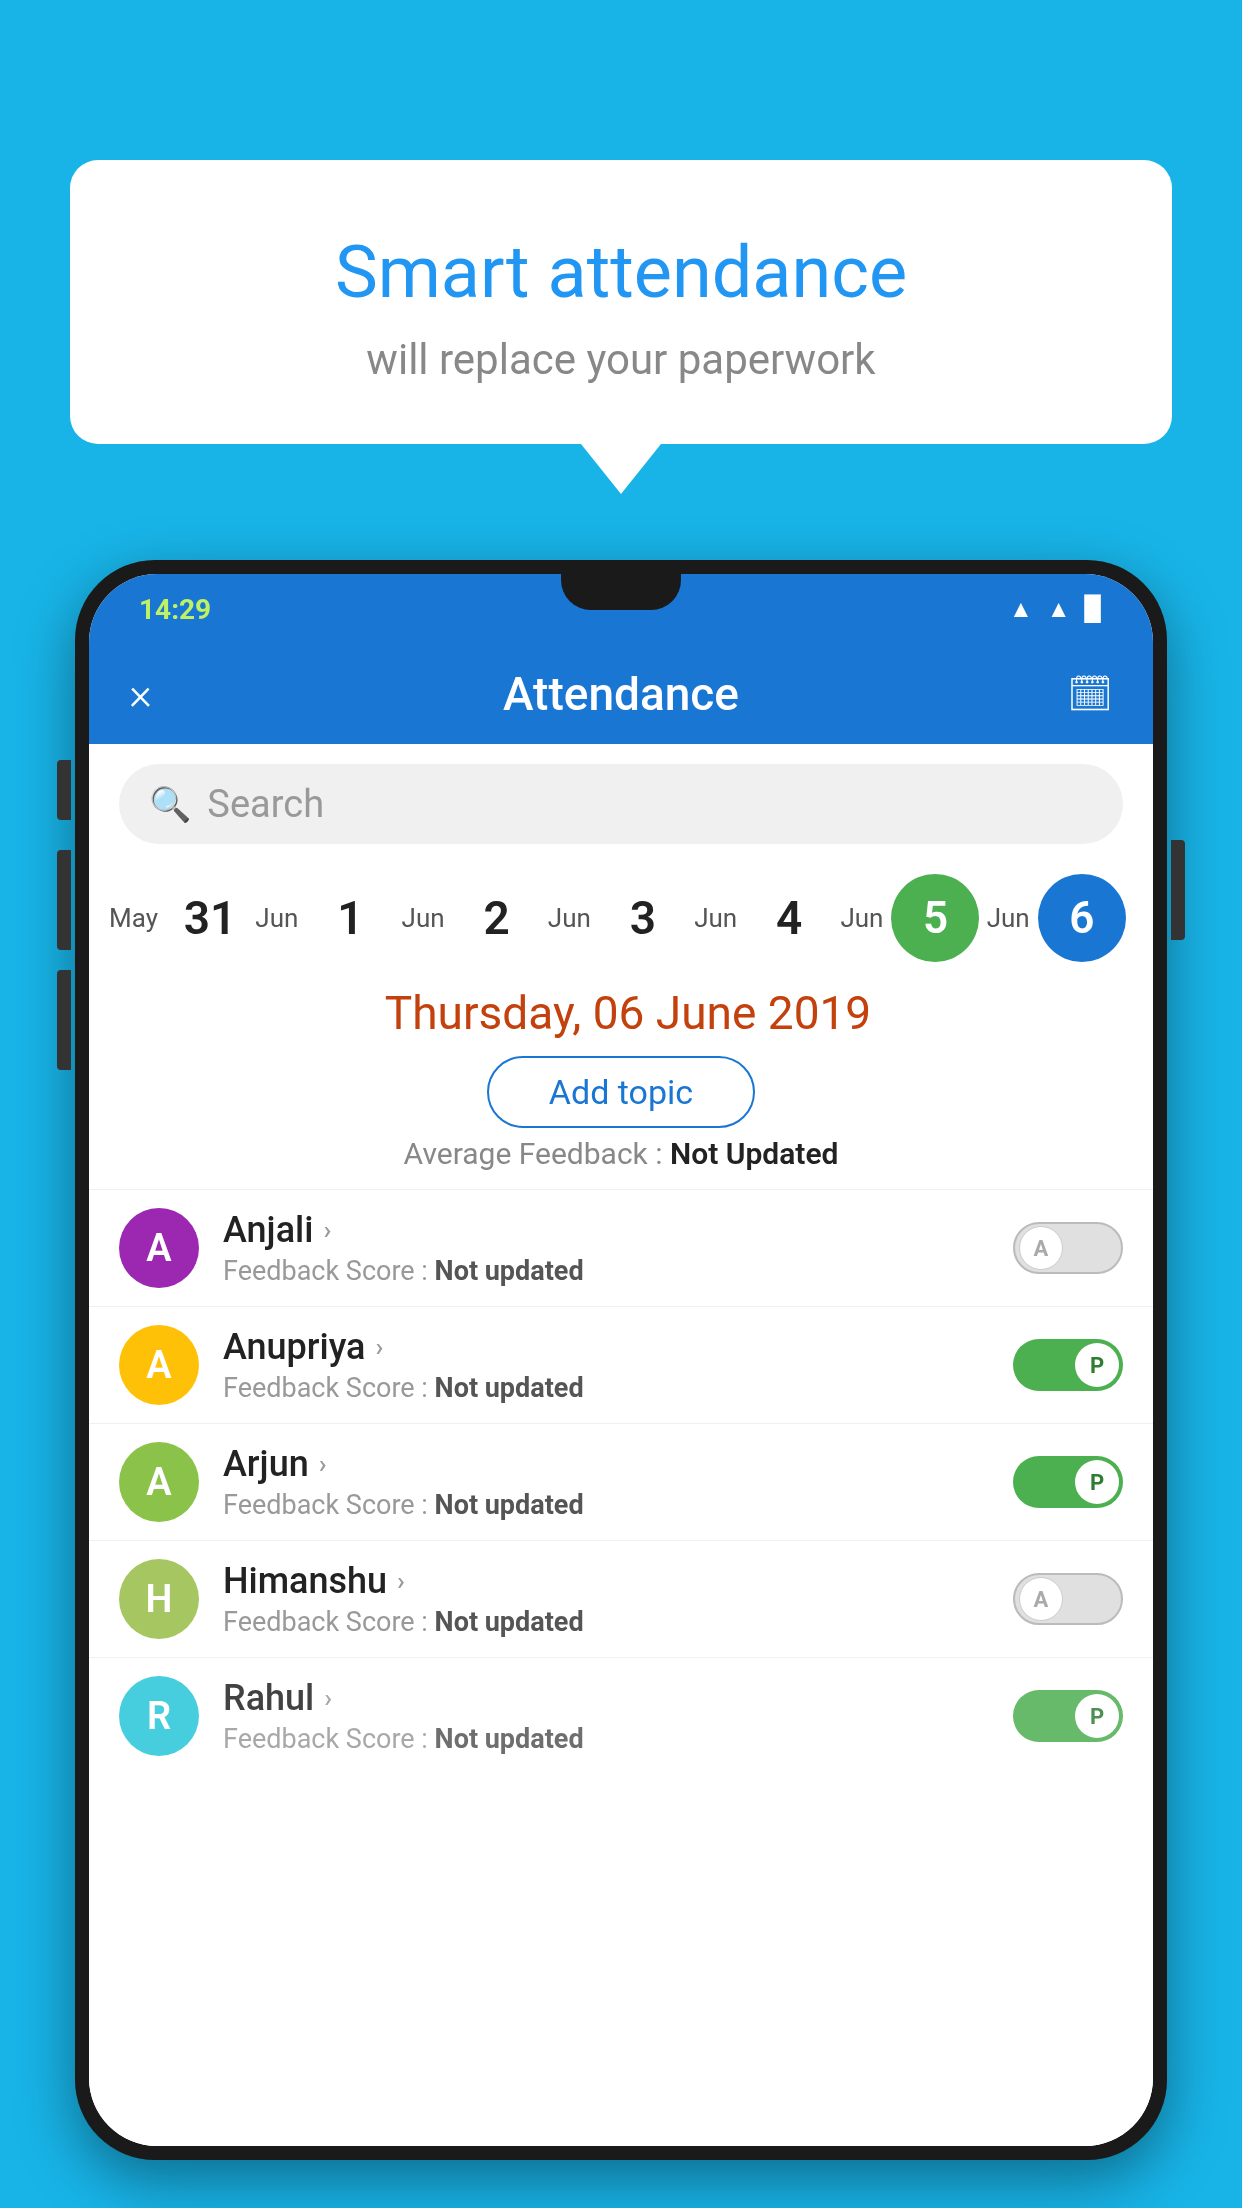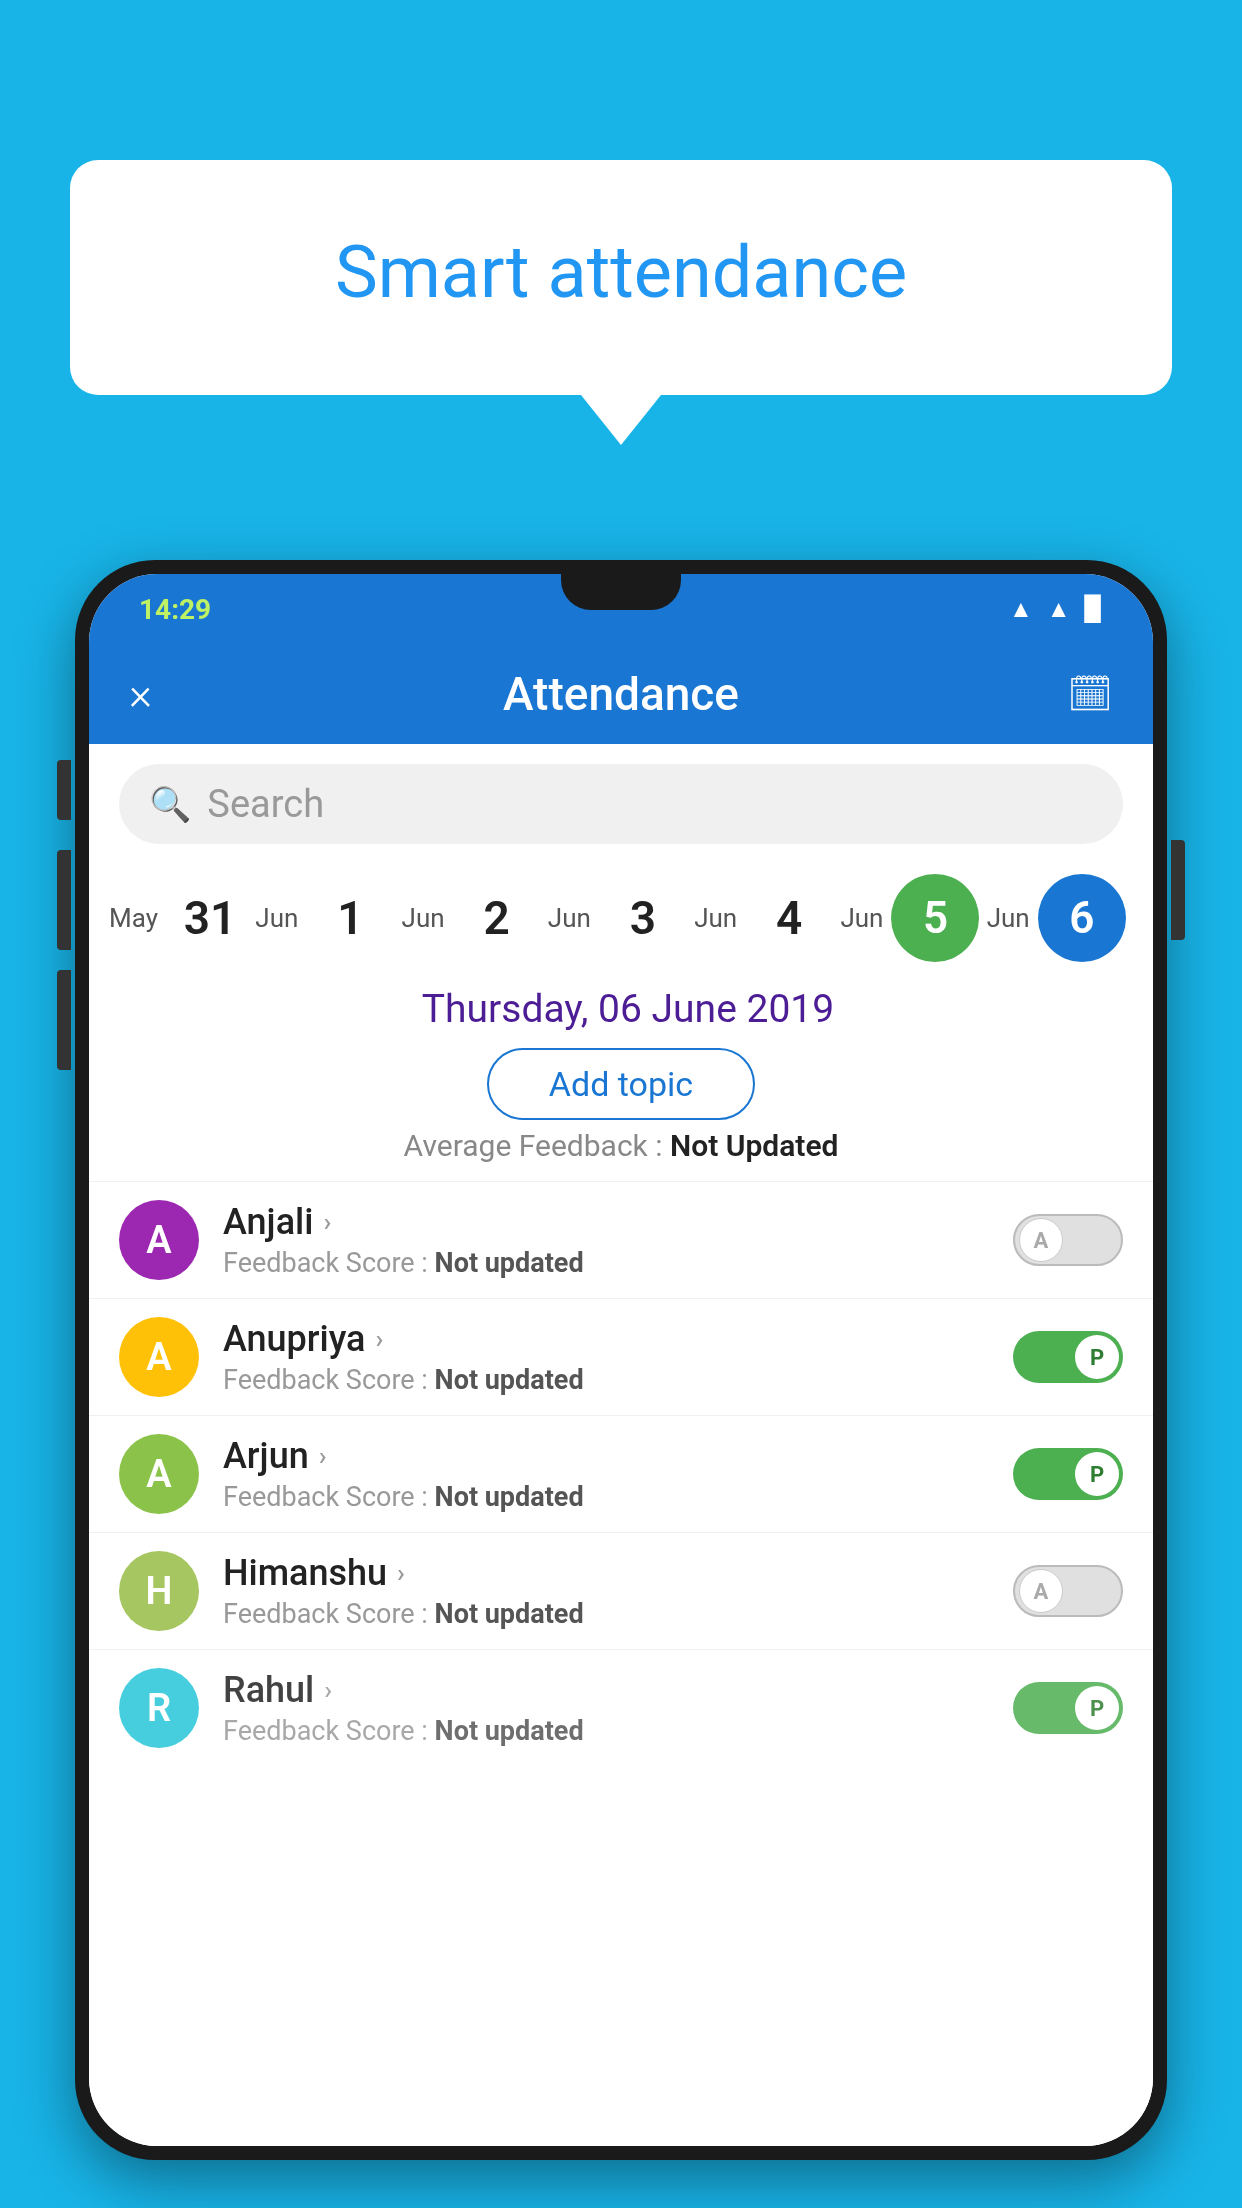--- a/index.html
+++ b/index.html
@@ -211,22 +211,22 @@
     .content-area {
       flex: 1;
       overflow: hidden;
       display: flex;
       flex-direction: column;
       background: white;
     }
 
     .selected-date {
       text-align: center;
-      font-size: 39px;
-      color: #4c1d95;
+      font-size: 46px;
+      color: #c2410c;
       padding: 24px 0 16px;
       font-weight: 400;
       flex-shrink: 0;
       margin-left: 14px;
     }
 
     .add-topic-btn {
       border: 2px solid #1976d2;
       border-radius: 40px;
       color: #1976d2;
@@ -381,20 +381,21 @@
       background: #333;
       border-radius: 4px 0 0 4px;
     }
   </style>
 </head>
 <body>
 
 <div class="speech-bubble-wrapper">
   <div class="speech-bubble">
     <div class="speech-bubble-title">Smart attendance</div>
+    <div class="speech-bubble-subtitle">will replace your paperwork</div>
   </div>
   <div class="speech-bubble-tail"></div>
 </div>
 
 <div class="phone-container">
   <div class="phone-frame">
     <div class="phone-btn-right"></div>
     <div class="phone-btn-left-1"></div>
     <div class="phone-btn-left-2"></div>
     <div class="phone-btn-left-3"></div>

